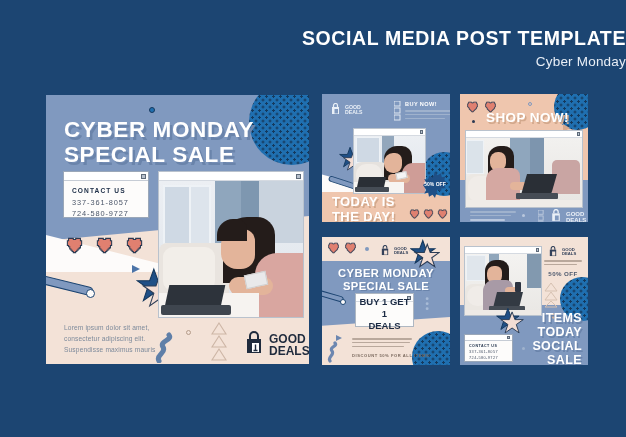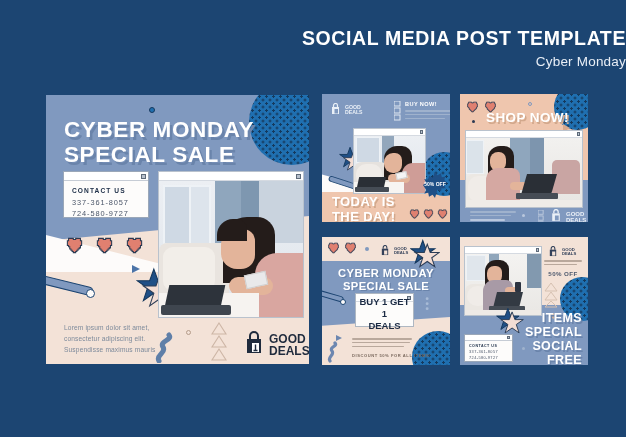--- a/index.html
+++ b/index.html
@@ -646,23 +646,23 @@
 
       <div class="starwrap" style="left:36px; top:70px;">
         <svg width="28" height="28" viewBox="0 0 40 40">
           <path fill="#1f4f86" stroke="#14375c" stroke-width="1.4" d="M17 2 L21 13 L33 13 L23 20 L27 32 L17 25 L7 32 L11 20 L1 13 L13 13 Z"></path>
           <path fill="#f3ddd4" stroke="#2d3e57" stroke-width="1.4" d="M23 7 L27 18 L39 18 L29 25 L33 37 L23 30 L13 37 L17 25 L7 18 L19 18 Z"></path>
         </svg>
       </div>
 
       <div class="sm-title" style="right:6px; top:74px; text-align:right; font-size:12.5px; text-shadow:1.5px 1.5px 0 #6a84ab;">
         <div>ITEMS</div>
-        <div>SPECIAL</div>
+        <div>TODAY</div>
         <div>SOCIAL</div>
-        <div>FREE</div>
+        <div>SALE</div>
       </div>
 
       <div class="contact-box" style="left:4px; top:97px; width:49px; height:28px;">
         <div class="contact-bar" style="height:6px;">
           <span class="sq" style="width:3px;height:3px;"></span>
         </div>
         <div class="contact-body" style="padding:3px 4px;">
           <div class="contact-title" style="font-size:3.6px; letter-spacing:0.5px; margin-bottom:1px;">CONTACT US</div>
           <div class="contact-line" style="font-size:3.9px; letter-spacing:0.4px; line-height:1.45;">337-361-8057</div>
           <div class="contact-line" style="font-size:3.9px; letter-spacing:0.4px; line-height:1.45;">724-580-9727</div>

